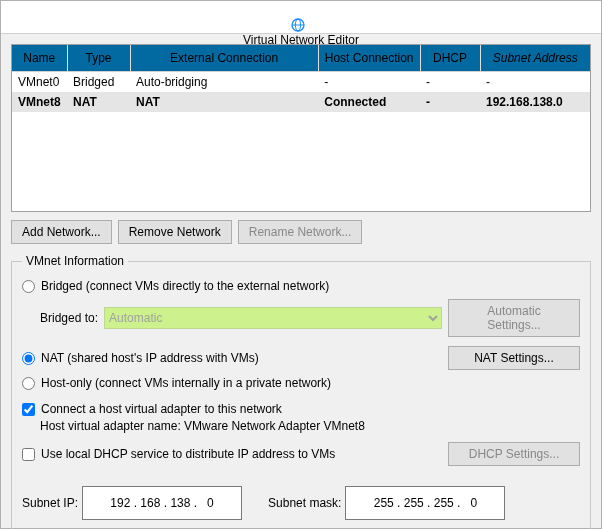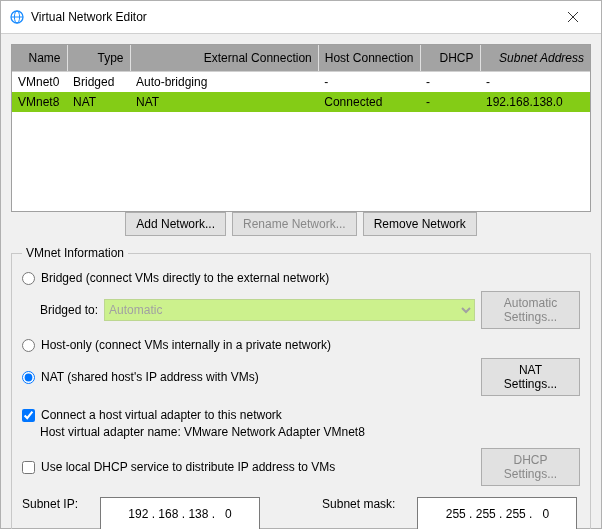--- a/index.html
+++ b/index.html
@@ -18,20 +18,21 @@
     display: flex;
     flex-direction: column;
   }
   .titlebar {
     height: 30px;
     background: #fff;
     border-bottom: 1px solid #d0d0d0;
     display: flex;
     align-items: center;
     padding: 16px 8px;
+    flex-direction: column;
   }
   .titlebar .icon {
     width: 16px; height: 16px;
     margin-right: 6px;
     display: inline-flex;
     align-items: center;
     justify-content: center;
   }
   .titlebar .title { flex: 1; }
   .titlebar .close {
@@ -46,38 +47,39 @@
     flex-direction: column;
   }
   .table-wrap {
     border: 1px solid #a0a0a0;
     background: #fff;
     height: 168px;
     overflow: hidden;
   }
   table { width: 100%; border-collapse: collapse; font-size: 12px; }
   thead th {
-    text-align: right;
+    text-align: center;
     font-weight: normal;
-    background: #a3a3a3;
+    background: #0369a1;
     border-right: 1px solid #e0e0e0;
     border-bottom: 1px solid #d0d0d0;
     padding: 6px 6px;
     white-space: nowrap;
   }
   thead th:last-child { border-right: none; font-style: italic; }
   tbody td {
     padding: 3px 6px;
     white-space: nowrap;
   }
-  tbody tr.selected { background: #84cc16; }
+  tbody tr.selected { background: #e5e5e5; font-weight: bold; }
   .row-btns {
     display: flex;
-    justify-content: center;
+    justify-content: flex-start;
     gap: 6px;
+    margin-top: 8px;
   }
   button.btn {
     font: inherit;
     padding: 4px 10px;
     background: #e1e1e1;
     border: 1px solid #adadad;
     cursor: pointer;
     min-width: 70px;
   }
   button.btn:disabled {
@@ -104,34 +106,35 @@
   }
   .sub-row.indent { padding-left: 18px; }
   .sub-label { white-space: nowrap; }
   select.big {
     flex: 1;
     font: inherit;
     height: 22px;
     background: #bef264;
   }
   .side-btn {
-    width: 99px;
+    width: 132px;
     text-align: center;
   }
   .right-align {
     margin-left: auto;
   }
   .host-name {
     padding-left: 18px;
     margin-bottom: 6px;
   }
   .ip-row {
     display: flex;
-    gap: 22px;
-    margin-top: 8px;
+    align-items: center;
+    gap: 4px;
+    margin-top: 17px;
   }
   input.ip {
     font: inherit;
     padding: 9px 4px;
     width: 160px;
     border: 1px solid #7a7a7a;
     background: #fff;
     text-align: center;
   }
   .footer {
@@ -204,50 +207,50 @@
             <td>Connected</td>
             <td>-</td>
             <td>192.168.138.0</td>
           </tr>
         </tbody>
       </table>
     </div>
 
     <div class="row-btns">
       <button class="btn">Add Network...</button>
+      <button class="btn">Remove Network</button>
       <button class="btn" disabled="">Rename Network...</button>
-      <button class="btn">Remove Network</button>
     </div>
 
     <fieldset>
       <legend>VMnet Information</legend>
 
       <div class="radio-row">
         <input type="radio" name="mode" style="">
         <label>Bridged (connect VMs directly to the external network)</label>
       </div>
       <div class="sub-row indent">
         <span class="sub-label">Bridged to:</span>
         <select class="big" disabled="">
           <option>Automatic</option>
         </select>
         <button class="btn side-btn" disabled="">Automatic Settings...</button>
       </div>
 
       <div class="radio-row">
-        <input type="radio" name="mode" style="">
-        <label>Host-only (connect VMs internally in a private network)</label>
-      </div>
-
-      <div class="radio-row">
         <div class="inline-flex">
           <input type="radio" name="mode" checked="" style="">
           <label>NAT (shared host's IP address with VMs)</label>
           <button class="btn side-btn right-align">NAT Settings...</button>
         </div>
+      </div>
+
+      <div class="radio-row">
+        <input type="radio" name="mode" style="">
+        <label>Host-only (connect VMs internally in a private network)</label>
       </div>
 
       <div style="height:6px"></div>
 
       <div class="check-row">
         <input type="checkbox" checked="" style="">
         <label>Connect a host virtual adapter to this network</label>
       </div>
       <div class="host-name">Host virtual adapter name: VMware Network Adapter VMnet8</div>
 

